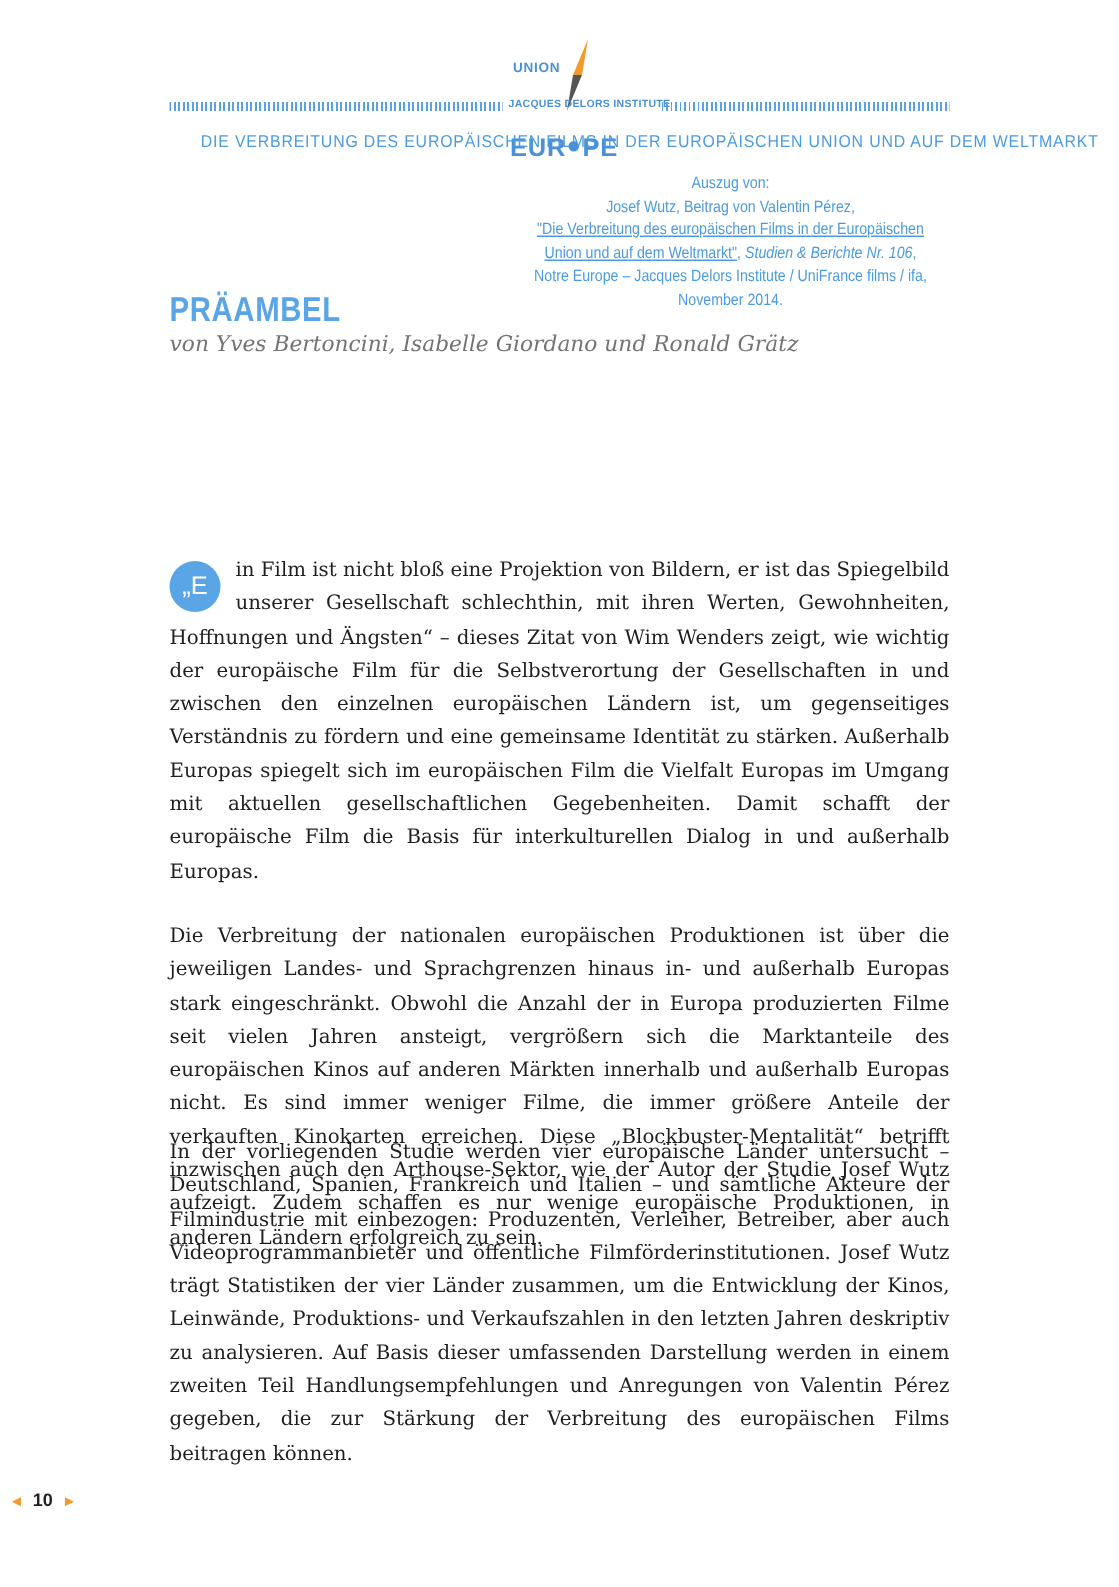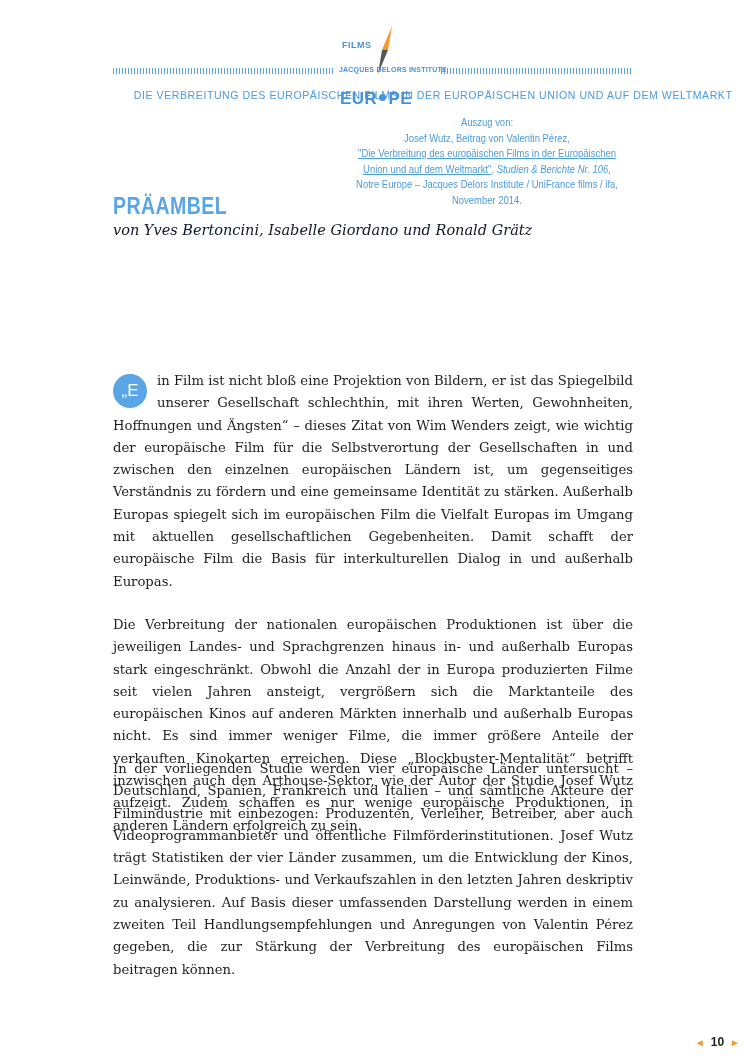--- a/index.html
+++ b/index.html
@@ -18,42 +18,42 @@
     .stripes.right { left: 328px; width: 192px; }
     .bar-label { position: absolute; left: 226px; top: 0px; font-family: "Liberation Sans", sans-serif; font-size: 7px; font-weight: bold; color: #4a90d9; letter-spacing: 0.2px; white-space: nowrap; }
 
     .running-title { position: absolute; top: 89px; left: 113px; width: 520px; text-align: center; font-family: "Liberation Sans", sans-serif; font-size: 11.5px; color: #4a9be0; letter-spacing: 0.6px; transform: scaleX(0.92); transform-origin: center; white-space: nowrap; }
 
     .excerpt { position: absolute; top: 115px; left: 334px; width: 306px; text-align: center; font-family: "Liberation Sans", sans-serif; font-size: 11px; line-height: 15.5px; color: #4a9be0; transform: scaleX(0.86); transform-origin: center top; }
     .excerpt .link { text-decoration: underline; }
     .excerpt .it { font-style: italic; }
 
     .heading { position: absolute; top: 193px; left: 113px; font-family: "Liberation Sans", sans-serif; font-weight: bold; font-size: 23px; color: #5aa5e6; letter-spacing: 0.5px; transform: scaleX(0.85); transform-origin: left; }
-    .authors { position: absolute; top: 222px; left: 113px; font-family: "DejaVu Serif", serif; font-style: italic; font-size: 14.5px; color: #0f172a; white-space: nowrap; }
+    .authors { position: absolute; top: 222px; left: 113px; font-family: "DejaVu Serif", serif; font-style: italic; font-size: 14.5px; color: #737373; white-space: nowrap; }
 
     .body { position: absolute; left: 113px; width: 520px; font-family: "DejaVu Serif", serif; font-size: 13.2px; line-height: 22.3px; color: #1e1e1e; text-align: justify; }
     .p1 { top: 370px; }
     .p2 { top: 614px; }
     .p3 { top: 758px; }
     .body p { margin: 0; }
     .dropcap { float: left; width: 34px; height: 34px; border-radius: 50%; background: #5aa5e6; color: #fff; font-family: "Liberation Sans", sans-serif; font-size: 17px; line-height: 34px; text-align: center; margin: 4px 10px 0 0; }
 
-    .page-num { position: absolute; top: 1035px; left: 0; right: 0; text-align: right; font-family: "Liberation Sans", sans-serif; font-weight: bold; font-size: 12px; color: #222; }
+    .page-num { position: absolute; top: 993px; left: 0; right: 0; text-align: left; font-family: "Liberation Sans", sans-serif; font-weight: bold; font-size: 12px; color: #222; }
     .page-num .arrow { color: #f39a2b; font-size: 10px; margin: 0 6px; }
   </style>
 </head>
 <body>
 
 <div class="logo">
   <div class="logo-block">
     <svg class="logo-needle" viewBox="0 0 18 52">
       <polygon points="16,2 6,26 12,26" fill="#f39a2b"></polygon>
       <polygon points="12,26 6,26 2,50" fill="#555"></polygon>
     </svg>
-    <span class="logo-notre">FILMS</span>
+    <span class="logo-notre">UNION</span>
     <span class="logo-europe"><span>EUR</span><span class="dot"></span><span>PE</span></span>
   </div>
 </div>
 
 <div class="bar-row">
   <div class="stripes left"></div>
   <span class="bar-label">JACQUES DELORS INSTITUTE</span>
   <div class="stripes right"></div>
 </div>
 

